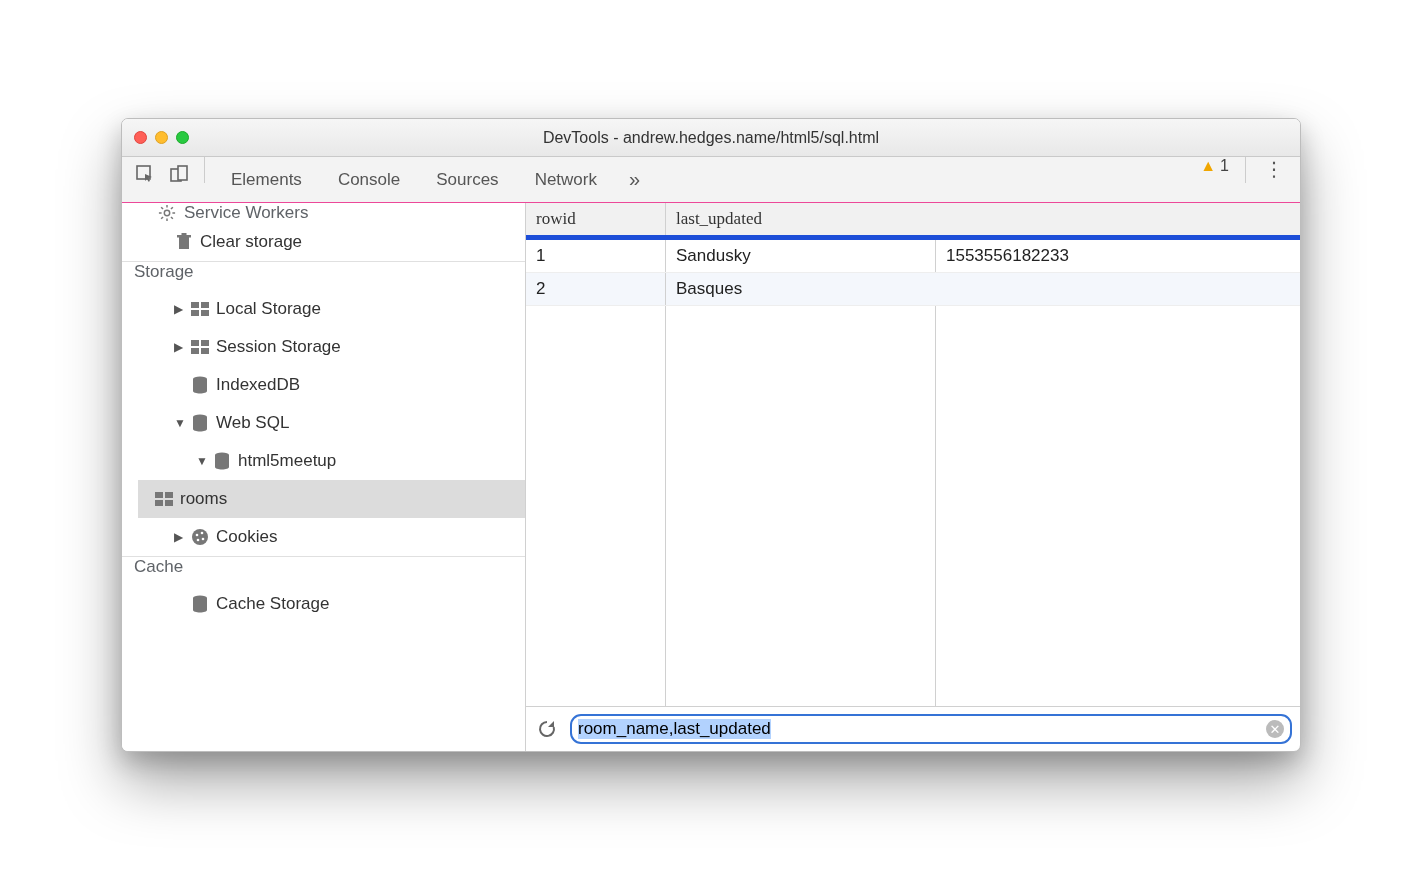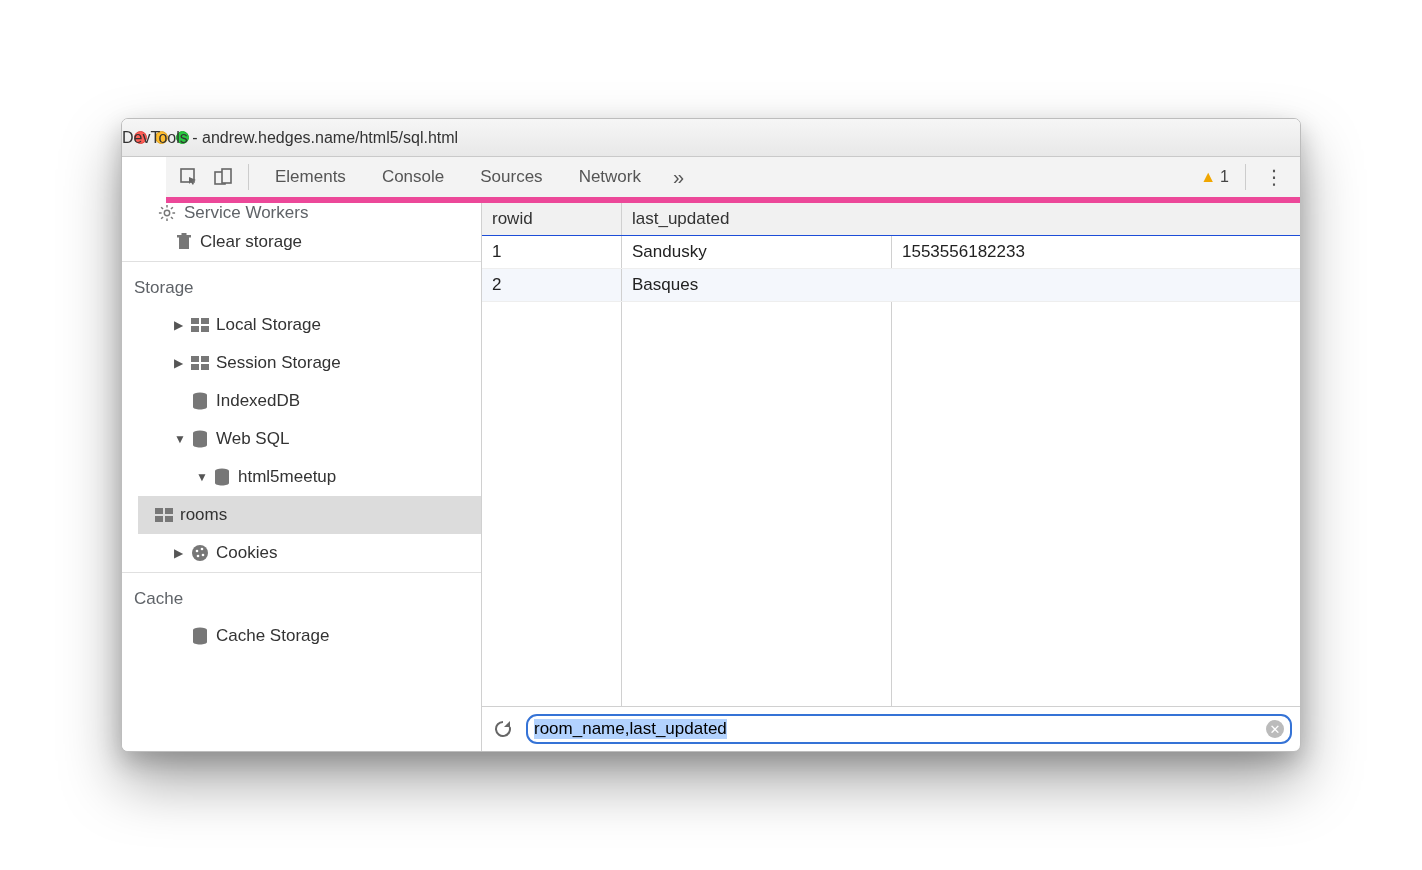--- a/index.html
+++ b/index.html
@@ -30,35 +30,34 @@
   position: relative;
 }
 .traffic-lights { display: flex; gap: 8px; }
 .tl { width: 13px; height: 13px; border-radius: 50%; }
 .tl.red { background: #ff5f57; border: 0.5px solid #e0443e; }
 .tl.yellow { background: #ffbd2e; border: 0.5px solid #dea123; }
 .tl.green { background: #28c940; border: 0.5px solid #1aab29; }
 .title {
   position: absolute;
   left: 0; right: 0;
-  text-align: left;
+  text-align: center;
   font-size: 16px;
   color: #333;
   pointer-events: none;
 }
 .tabbar {
   height: 46px;
-  border-bottom: 6px solid #ec4899;
-  display: flex;
-  align-items: center;
+  border-bottom: 1px solid #ec4899;
+  display: flex;
+  align-items: flex-start;
   padding: 0 6px;
   background: #f3f3f3;
   font-size: 17px;
   color: #555;
-  margin-left: 44px;
 }
 .tab-iconbtn {
   width: 34px; height: 34px;
   display: flex; align-items: center; justify-content: center;
   color: #555;
 }
 .tab-sep {
   width: 1px; height: 26px; background: #ccc; margin: 0 8px;
 }
 .tab {
@@ -77,31 +76,31 @@
 .tab-spacer { flex: 1; }
 .warn-count { display: flex; align-items: center; gap: 4px; font-size: 16px; color: #444; margin-right: 8px;}
 .warn-triangle { color: #f0a600; font-size: 16px; }
 .kebab { font-size: 20px; color: #555; padding: 0 10px; }
 
 .content {
   display: flex;
   height: 548px;
 }
 .sidebar {
-  width: 360px;
+  width: 404px;
   border-right: 1px solid #d0d0d0;
   background: #fff;
   display: flex;
   flex-direction: column;
   overflow: hidden;
 }
 .side-section-header {
   font-size: 17px;
   color: #5f6368;
-  padding: 16px 12px 8px 12px;
+  padding: 0 12px 8px 12px;
   border-top: 1px solid #e0e0e0;
 }
 .sb-fading-top{
   color:#5f6368;
   font-size:17px;
   padding-left:36px;
   height:20px;
   overflow:hidden;
   display:flex;
   align-items:center;
@@ -145,21 +144,22 @@
   padding: 6px 10px;
   font-size: 17px;
   color: #222;
 }
 .gcell:last-child { border-right: none; flex:1;}
 .gc1 { width: 140px; }
 .gc2 { width: 270px; }
 .gc3 { flex:1; }
 .ghead {
   background: #f1f1f1;
-  border-bottom: 1px solid #1d4ed8;
+  border-bottom: 5px solid #1d4ed8;
+  font-family: Liberation Serif, serif;
 }
 .ghead .gcell { color:#333; }
 .gbody .grow { border-bottom: 1px solid #eee; }
 .gbody .grow:nth-child(even){ background:#f4f7fc;}
 .gbody-fill{ flex:1; display:flex;}
 .gbody-fill .gcell{ border-bottom:none; padding:0;}
 .bottombar {
   height: 44px;
   display: flex;
   align-items: center;

